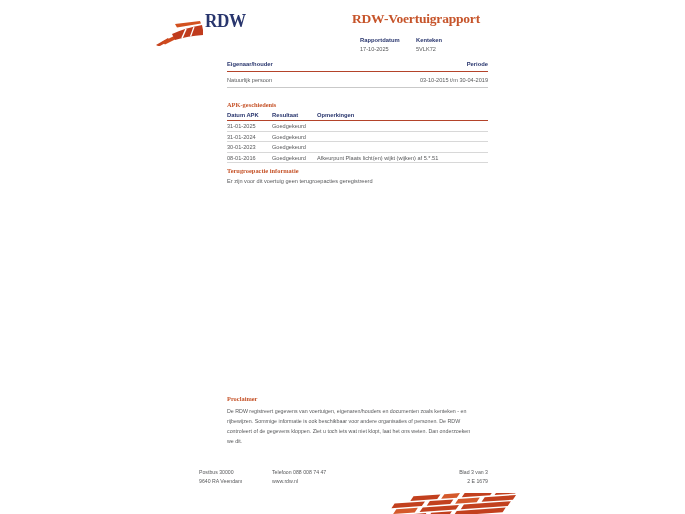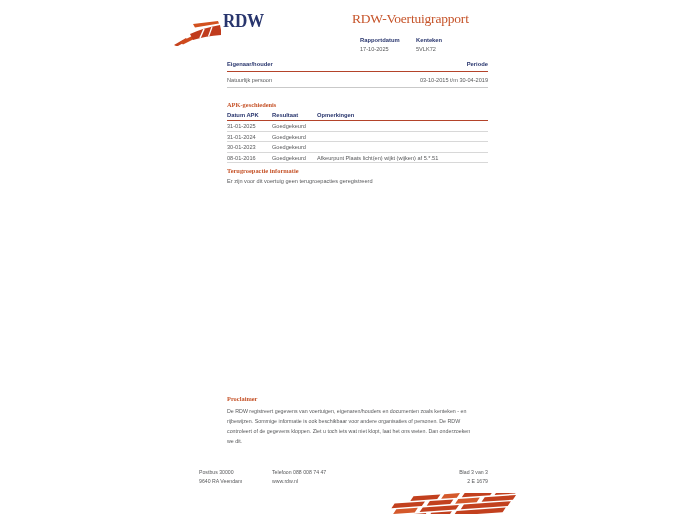--- a/index.html
+++ b/index.html
@@ -4,33 +4,33 @@
 <style>
   * { margin:0; padding:0; box-sizing:border-box; }
   html,body { background:#ffffff; }
   #canvas {
     position:relative; width:685px; height:514px; background:#ffffff;
     overflow:hidden; font-family:"Liberation Sans", sans-serif;
     -webkit-font-smoothing:antialiased;
   }
 
   
-  .logo-top { position:absolute; left:173px; top:11px; width:95px; height:36px;text-align:right; }
+  .logo-top { position:absolute; left:155px; top:11px; width:95px; height:36px;text-align:right; }
   .logo-top svg { position:absolute; left:0; top:9px; }
   .wordmark {
     position:absolute; left:50px; top:0;
     font-family:"Liberation Serif", serif; font-weight:bold;
     font-size:18px; letter-spacing:-0.4px; color:#28356d;
     transform:scaleX(0.95); transform-origin:left top;
   }
 
   
   .doc-title {
     position:absolute; left:352px; top:11px;
-    font-family:"Liberation Serif", serif; font-weight:normal;
+    font-family:"Liberation Serif", serif; font-weight:bold;
     font-size:13.5px; letter-spacing:-0.2px; color:#c6542a;
   }
   .meta { position:absolute; top:37px; font-size:5.8px; }
   .meta.m1 { left:360px; }
   .meta.m2 { left:416px; }
   .meta .lbl { font-weight:bold; color:#28356d; display:block; }
   .meta .val { display:block; margin-top:3.4px; font-size:5.6px; color:#595a5c; }
 
   
   .owner { position:absolute; left:227px; top:61px; width:261px; }

